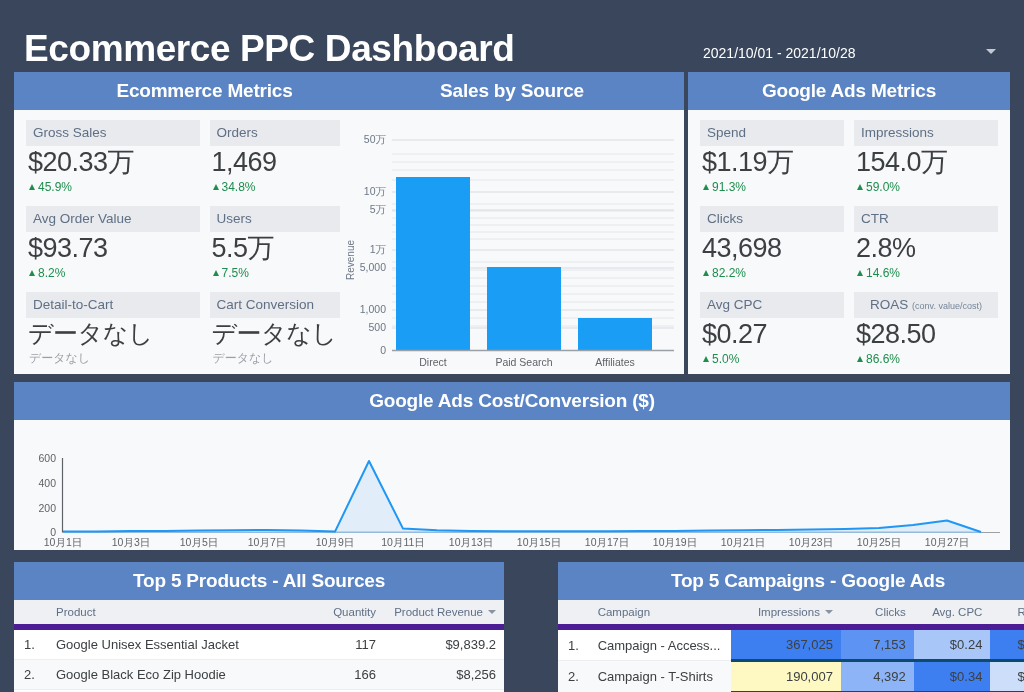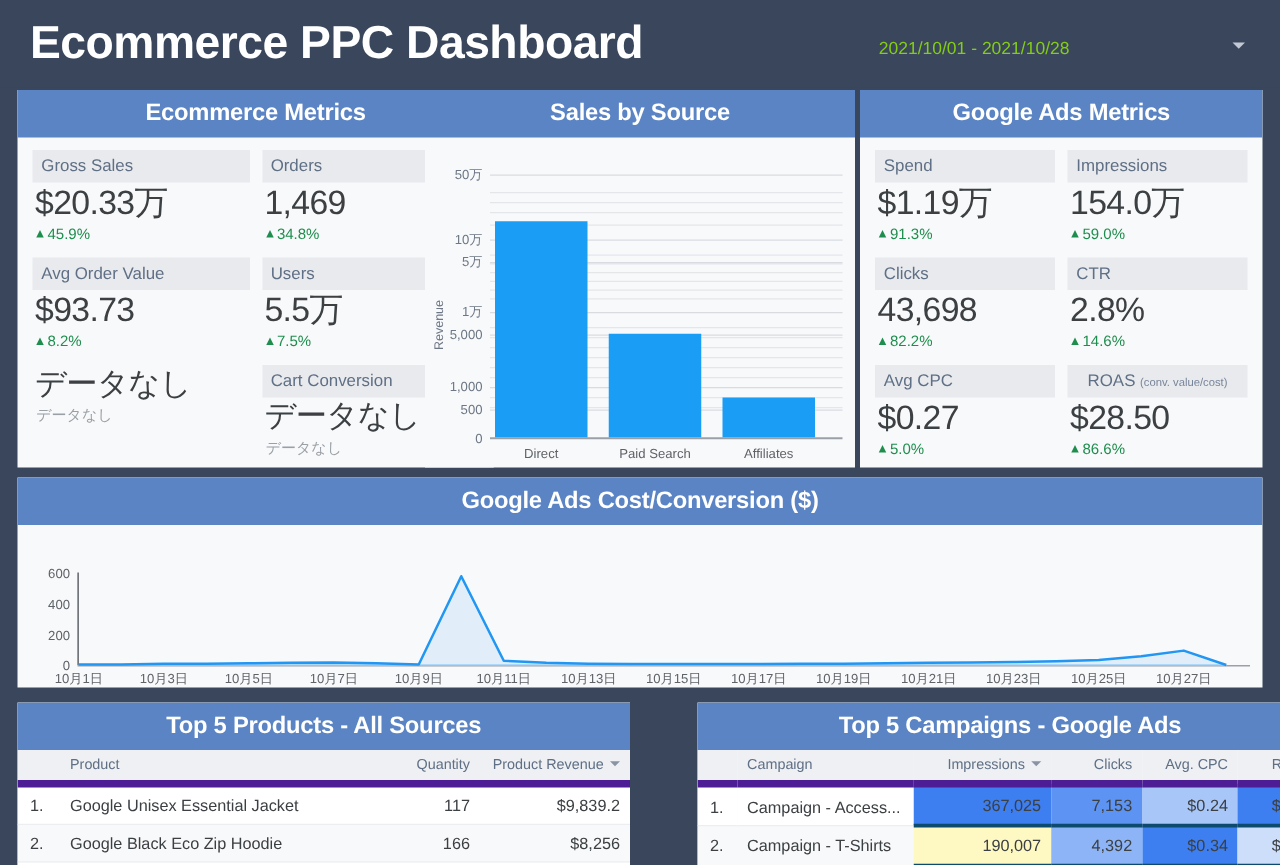--- a/index.html
+++ b/index.html
@@ -5,31 +5,31 @@
   * { box-sizing: border-box; margin: 0; padding: 0; }
   html, body {
     width: 1024px; height: 692px;
     background: #39465c;
     font-family: "Liberation Sans", sans-serif;
     overflow: hidden;
   }
 
   
   .topbar {
-    position: absolute; left: 0; top: 0; width: 1024px; height: 70px;
+    position: absolute; left: 0; top: 15px; width: 1024px; height: 70px;
     background: #39465c;
   }
   .dash-title {
     position: absolute; left: 24px; top: 13px;
     font-size: 37px; font-weight: bold; color: #ffffff;
     letter-spacing: -0.4px; white-space: nowrap;
   }
   .daterange {
     position: absolute; left: 703px; top: 30px;
-    font-size: 14px; color: #84cc16; white-space: nowrap;
+    font-size: 14px; color: #ffffff; white-space: nowrap;
   }
   .daterange-caret {
     position: absolute; left: 986px; top: 34px;
     width: 0; height: 0;
     border-left: 5px solid transparent;
     border-right: 5px solid transparent;
     border-top: 5px solid #c3c9d4;
   }
 
   
@@ -136,20 +136,21 @@
       <div class="score-delta"><i class="arrow-up"></i><span>8.2%</span></div>
     </div>
 
     <div class="score">
       <div class="score-label">Users</div>
       <div class="score-value">5.5万</div>
       <div class="score-delta"><i class="arrow-up"></i><span>7.5%</span></div>
     </div>
 
     <div class="score">
+      <div class="score-label">Detail-to-Cart</div>
       <div class="score-value nodata">データなし</div>
       <div class="score-delta grey">データなし</div>
     </div>
 
     <div class="score">
       <div class="score-label">Cart Conversion</div>
       <div class="score-value nodata">データなし</div>
       <div class="score-delta grey">データなし</div>
     </div>
 

